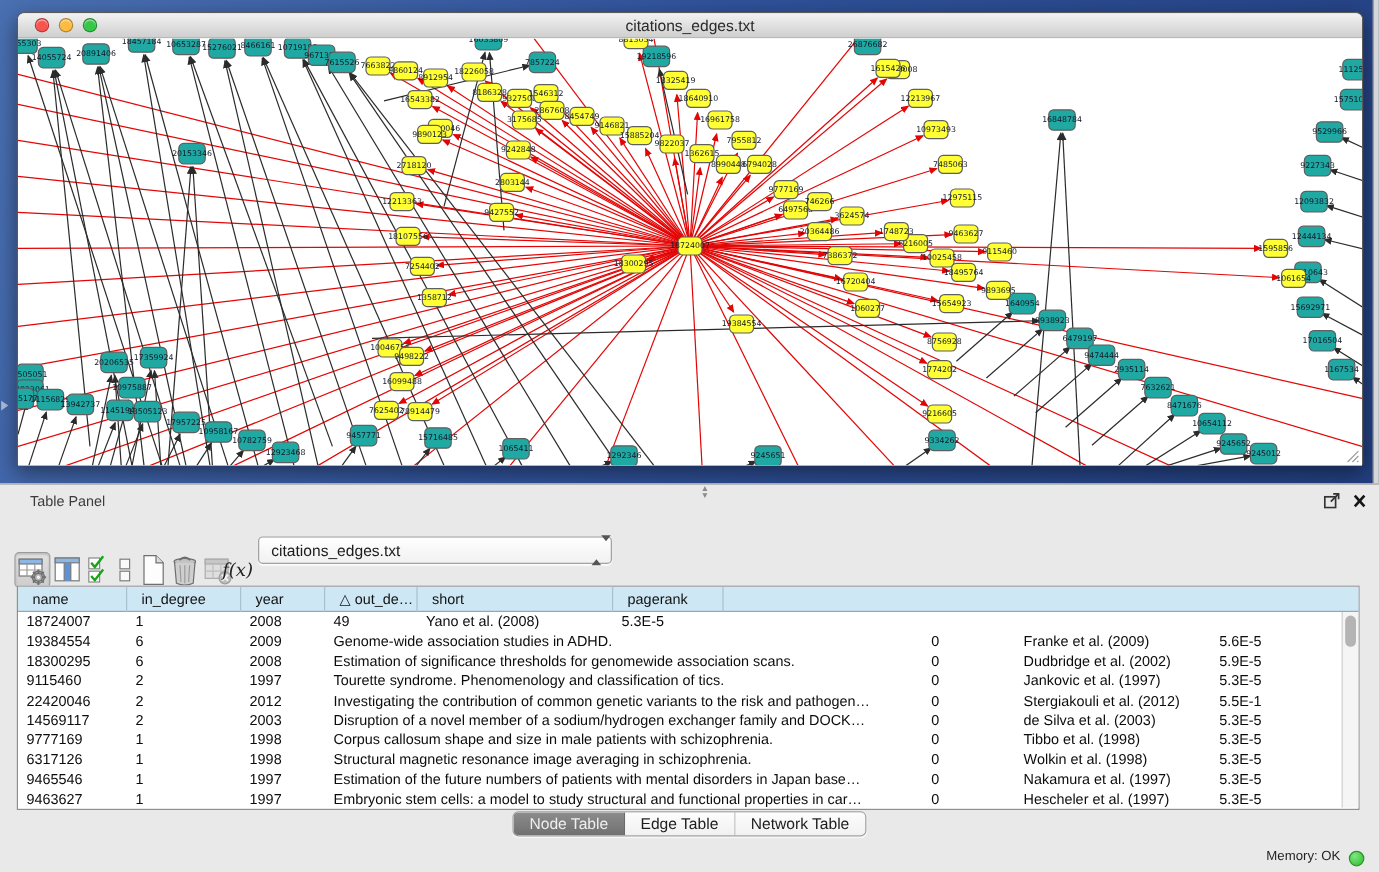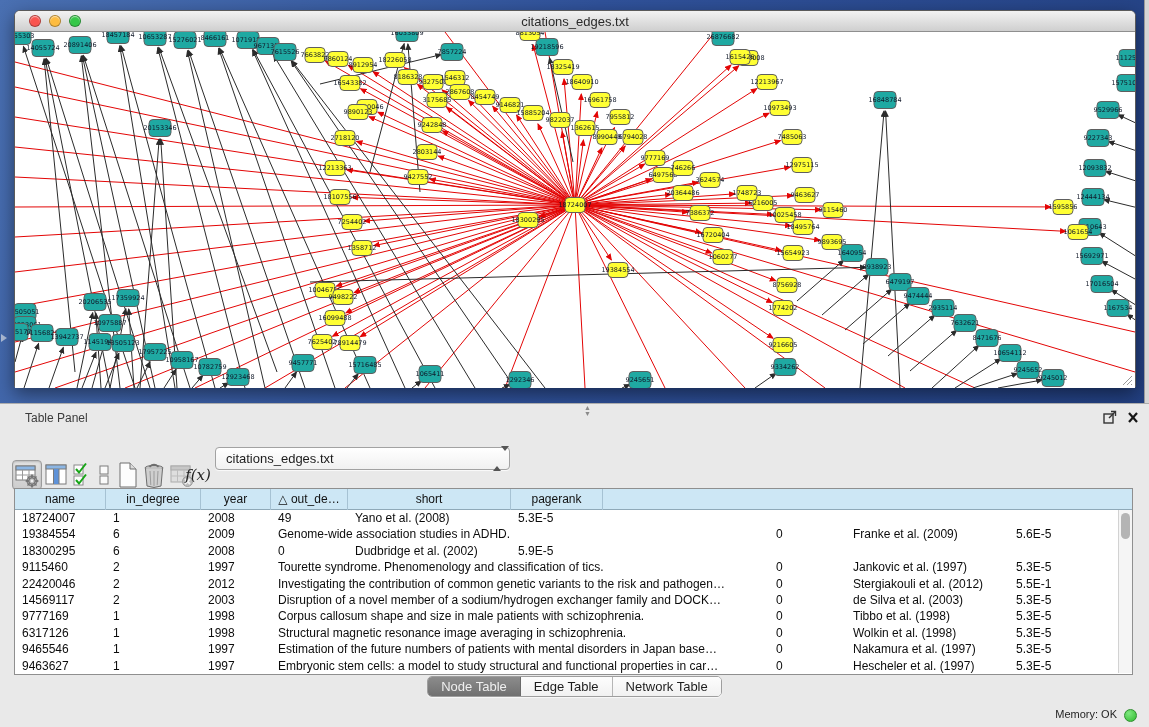--- a/index.html
+++ b/index.html
@@ -63,23 +63,23 @@
     border-left:4px solid transparent; border-right:4px solid transparent;
     border-bottom:5px solid #555; }
   .dd-down { width:0; height:0; margin:0 auto;
     border-left:4px solid transparent; border-right:4px solid transparent;
     border-top:5px solid #555; }
 
   .table-outer { position:absolute; left:14px; top:84px; width:1119px; height:187px;
     border:1px solid #8f8f8f; background:#ffffff; }
   .thead { display:flex; height:21px; background:#cde7f5;
     border-bottom:1px solid #8fa9b8; }
-  .th { flex:0 0 auto; height:21px; line-height:20px; text-align:center;
+  .th { flex:0 0 auto; height:21px; line-height:20px; 
     font-size:12px; color:#111; border-right:1px solid #a6c2d3; overflow:hidden;
-    white-space:nowrap; }
+    white-space:nowrap;padding-left:12px; }
   .tbody { position:absolute; left:0; top:21px; right:14px; bottom:0; overflow:hidden; }
   .tr { display:flex; height:16.4px; }
   .td { flex:0 0 auto; font-size:12px; color:#0c0c0c; line-height:16.4px;
     padding-left:7px; white-space:nowrap; overflow:hidden; }
   .vscroll { position:absolute; top:21px; right:0; bottom:1px; width:14px;
     background:#f5f5f5; border-left:1px solid #d2d2d2; }
   .vthumb { position:absolute; left:2px; top:3px; width:9px; height:26px;
     background:#b4b4b4; border-radius:5px; }
 
   .tabs-bar { position:absolute; left:0; top:272px; right:0; height:22px;
@@ -669,20 +669,21 @@
           <div class="td" style="width: 70px;">2009</div>
           <div class="td" style="width: 498px;">Genome-wide association studies in ADHD.</div>
           <div class="td" style="width: 77px;">0</div>
           <div class="td" style="width: 163px;">Franke et al. (2009)</div>
           <div class="td" style="width: 92px;">5.6E-5</div>
         </div>
         <div class="tr">
           <div class="td" style="width: 91px;">18300295</div>
           <div class="td" style="width: 95px;">6</div>
           <div class="td" style="width: 70px;">2008</div>
+          <div class="td" style="width: 498px;">Estimation of significance thresholds for genomewide association scans.</div>
           <div class="td" style="width: 77px;">0</div>
           <div class="td" style="width: 163px;">Dudbridge et al. (2002)</div>
           <div class="td" style="width: 92px;">5.9E-5</div>
         </div>
         <div class="tr">
           <div class="td" style="width: 91px;">9115460</div>
           <div class="td" style="width: 95px;">2</div>
           <div class="td" style="width: 70px;">1997</div>
           <div class="td" style="width: 498px;">Tourette syndrome. Phenomenology and classification of tics.</div>
           <div class="td" style="width: 77px;">0</div>

